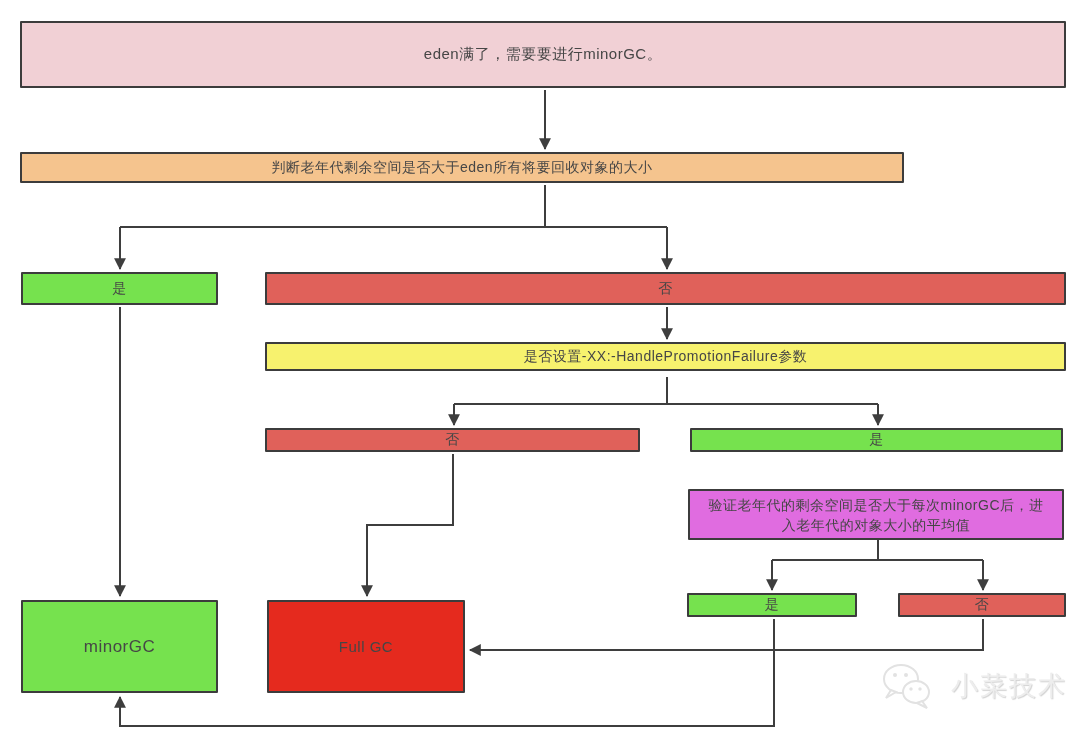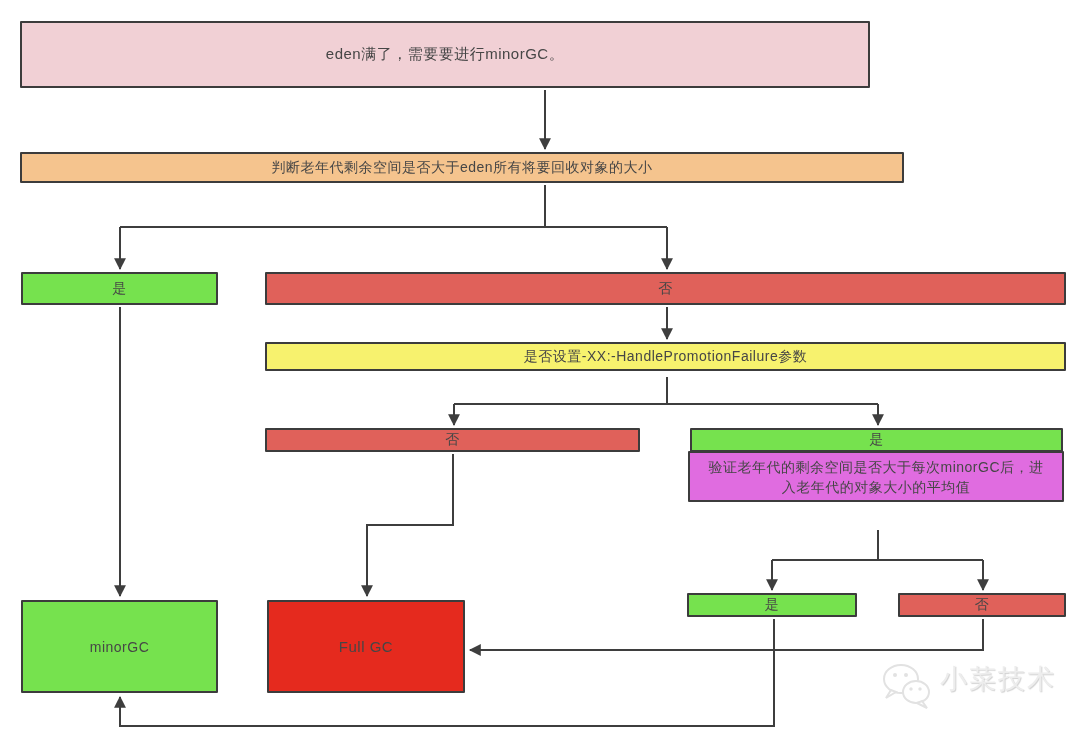--- a/index.html
+++ b/index.html
@@ -23,35 +23,35 @@
   .node{
     position:absolute;
     box-sizing:border-box;
     border:2px solid var(--border-color);
     border-radius:1px;
     display:flex;align-items:center;justify-content:center;
     text-align:center;
     color:var(--text-color);
     letter-spacing:0.5px;
   }
-  .n-eden   {left:20px; top:21px;  width:850px;height:67px;font-size:15px;}
+  .n-eden   {left:20px; top:21px;  width:1046px;height:67px;font-size:15px;}
   .n-checkold{left:20px;top:152px; width:884px;height:31px;font-size:14px;}
   .n-yes1   {left:21px; top:272px; width:197px; height:33px;font-size:14px;}
   .n-no1    {left:265px;top:272px; width:801px; height:33px;font-size:14px;}
   .n-flag   {left:265px;top:342px; width:801px; height:29px;font-size:14px;}
   .n-no2    {left:265px;top:428px; width:375px; height:24px;font-size:14px;}
   .n-yes2   {left:690px;top:428px; width:373px; height:24px;font-size:14px;}
-  .n-verify {left:688px;top:451px; width:376px; height:51px;font-size:14px;line-height:20px;padding:0 14px;}
+  .n-verify {left:688px;top:489px; width:376px; height:51px;font-size:14px;line-height:20px;padding:0 14px;}
   .n-yes3   {left:687px;top:593px; width:170px; height:24px;font-size:14px;}
   .n-no3    {left:898px;top:593px; width:168px; height:24px;font-size:14px;}
-  .n-minor  {left:21px; top:600px; width:197px; height:93px;font-size:14px;text-align:right;}
+  .n-minor  {left:21px; top:600px; width:197px; height:93px;font-size:17px;text-align:right;}
   .n-full   {left:267px;top:600px; width:198px; height:93px;font-size:15px;}
   .watermark{
     position:absolute;left:879px;top:661px;
-    display:flex;align-items:flex-start;gap:5px;
+    display:flex;align-items:center;gap:16px;
     pointer-events:none;
   }
   .wm-text{
     font-size:27px;
     color:#ededed;
     letter-spacing:2px;
     text-shadow:1px 1px 1px #d2d2d2;
     white-space:nowrap;
   }
   .wx-icon{display:block;}

